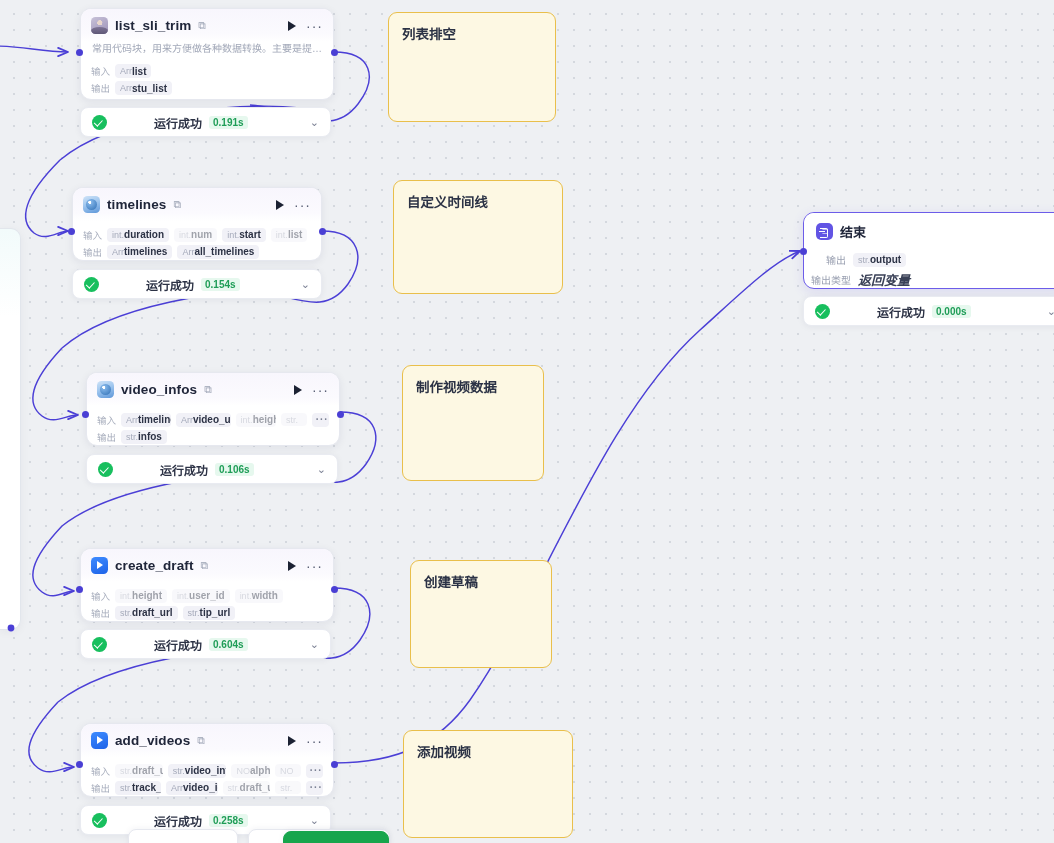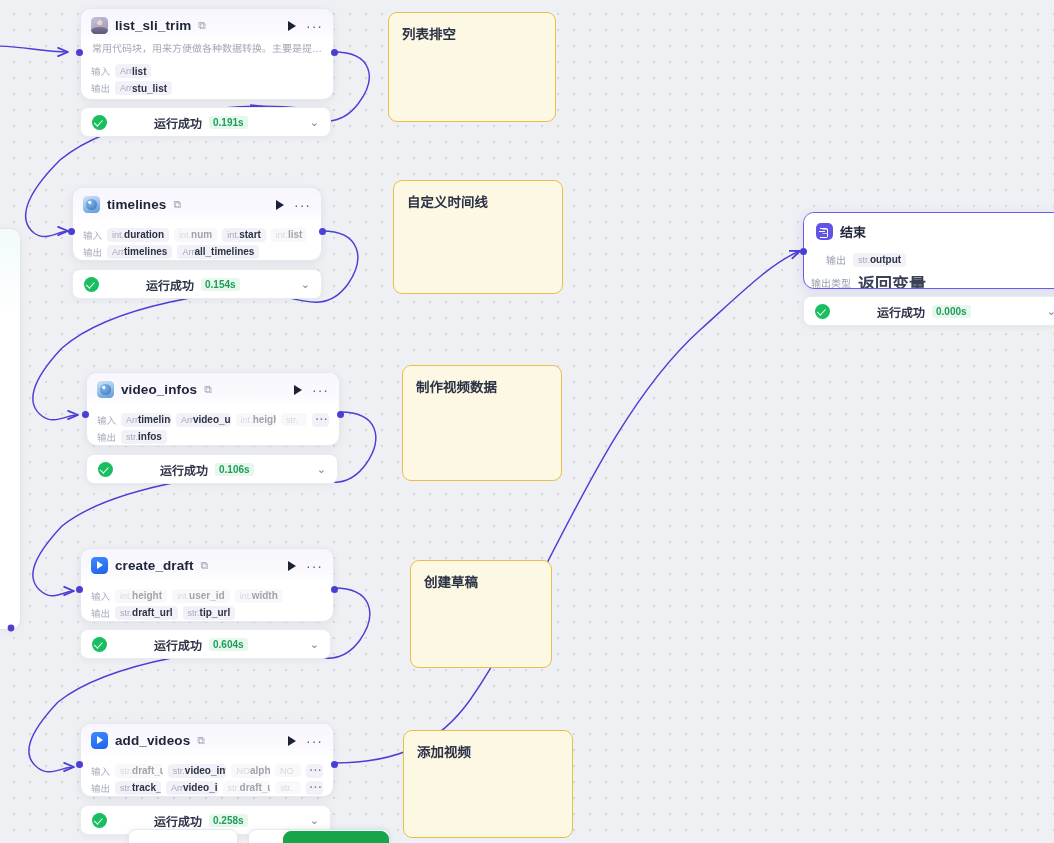--- a/index.html
+++ b/index.html
@@ -125,21 +125,21 @@
     background:#f1f1f7;border-radius:4px;padding:1.5px 5px;
     font-size:10px;color:#2c3245;font-weight:700;white-space:nowrap;
     max-width:96px;overflow:hidden;
   }
   .chip .ty{color:#a6abbb;font-weight:400;font-size:9px;}
   .chip.faded{opacity:.45;}
   .chip.clip{width:26px;padding-right:2px;}
   .chip.ell{color:#7b8194;font-weight:700;letter-spacing:1px;padding:1.5px 4px;}
   .node.end .io-row{gap:7px;margin-top:3px;}
   .node.end .io-label{font-size:10px;color:#9aa0b1;}
-  .end-type-val{font-size:17px;color:#3a4157;font-weight:700;}
+  .end-type-val{font-size:13px;color:#3a4157;font-weight:700;font-style:italic;}
 
   
   .status{
     position:absolute;z-index:5;box-sizing:border-box;
     height:30px;background:#fff;border:1px solid #e9ebf1;border-radius:8px;
     box-shadow:0 1px 7px rgba(25,35,70,.06);
     display:flex;align-items:center;padding:0 11px;gap:7px;
   }
   .check{
     width:15px;height:15px;border-radius:50%;background:#18bf5e;flex:none;position:relative;
@@ -203,21 +203,21 @@
     </g>
     <circle cx="11" cy="628" r="3.4" fill="#4b3fd6"></circle>
   </svg>
 
   <div class="note" style="left:393px;top:180px;width:170px;height:114px;">
     <span>自定义时间线</span>
   </div>
   <div class="note" style="left:388px;top:12px;width:168px;height:110px;">
     <span>列表排空</span>
   </div>
-  <div class="note" style="left:402px;top:365px;width:160px;height:116px;">
+  <div class="note" style="left:402px;top:365px;width:142px;height:116px;">
     <span>制作视频数据</span>
   </div>
   <div class="note" style="left:410px;top:560px;width:142px;height:108px;">
     <span>创建草稿</span>
   </div>
   <div class="note" style="left:403px;top:730px;width:170px;height:108px;">
     <span>添加视频</span>
   </div>
 
   <div class="node" style="left:80px;top:8px;width:254px;height:92px;">

